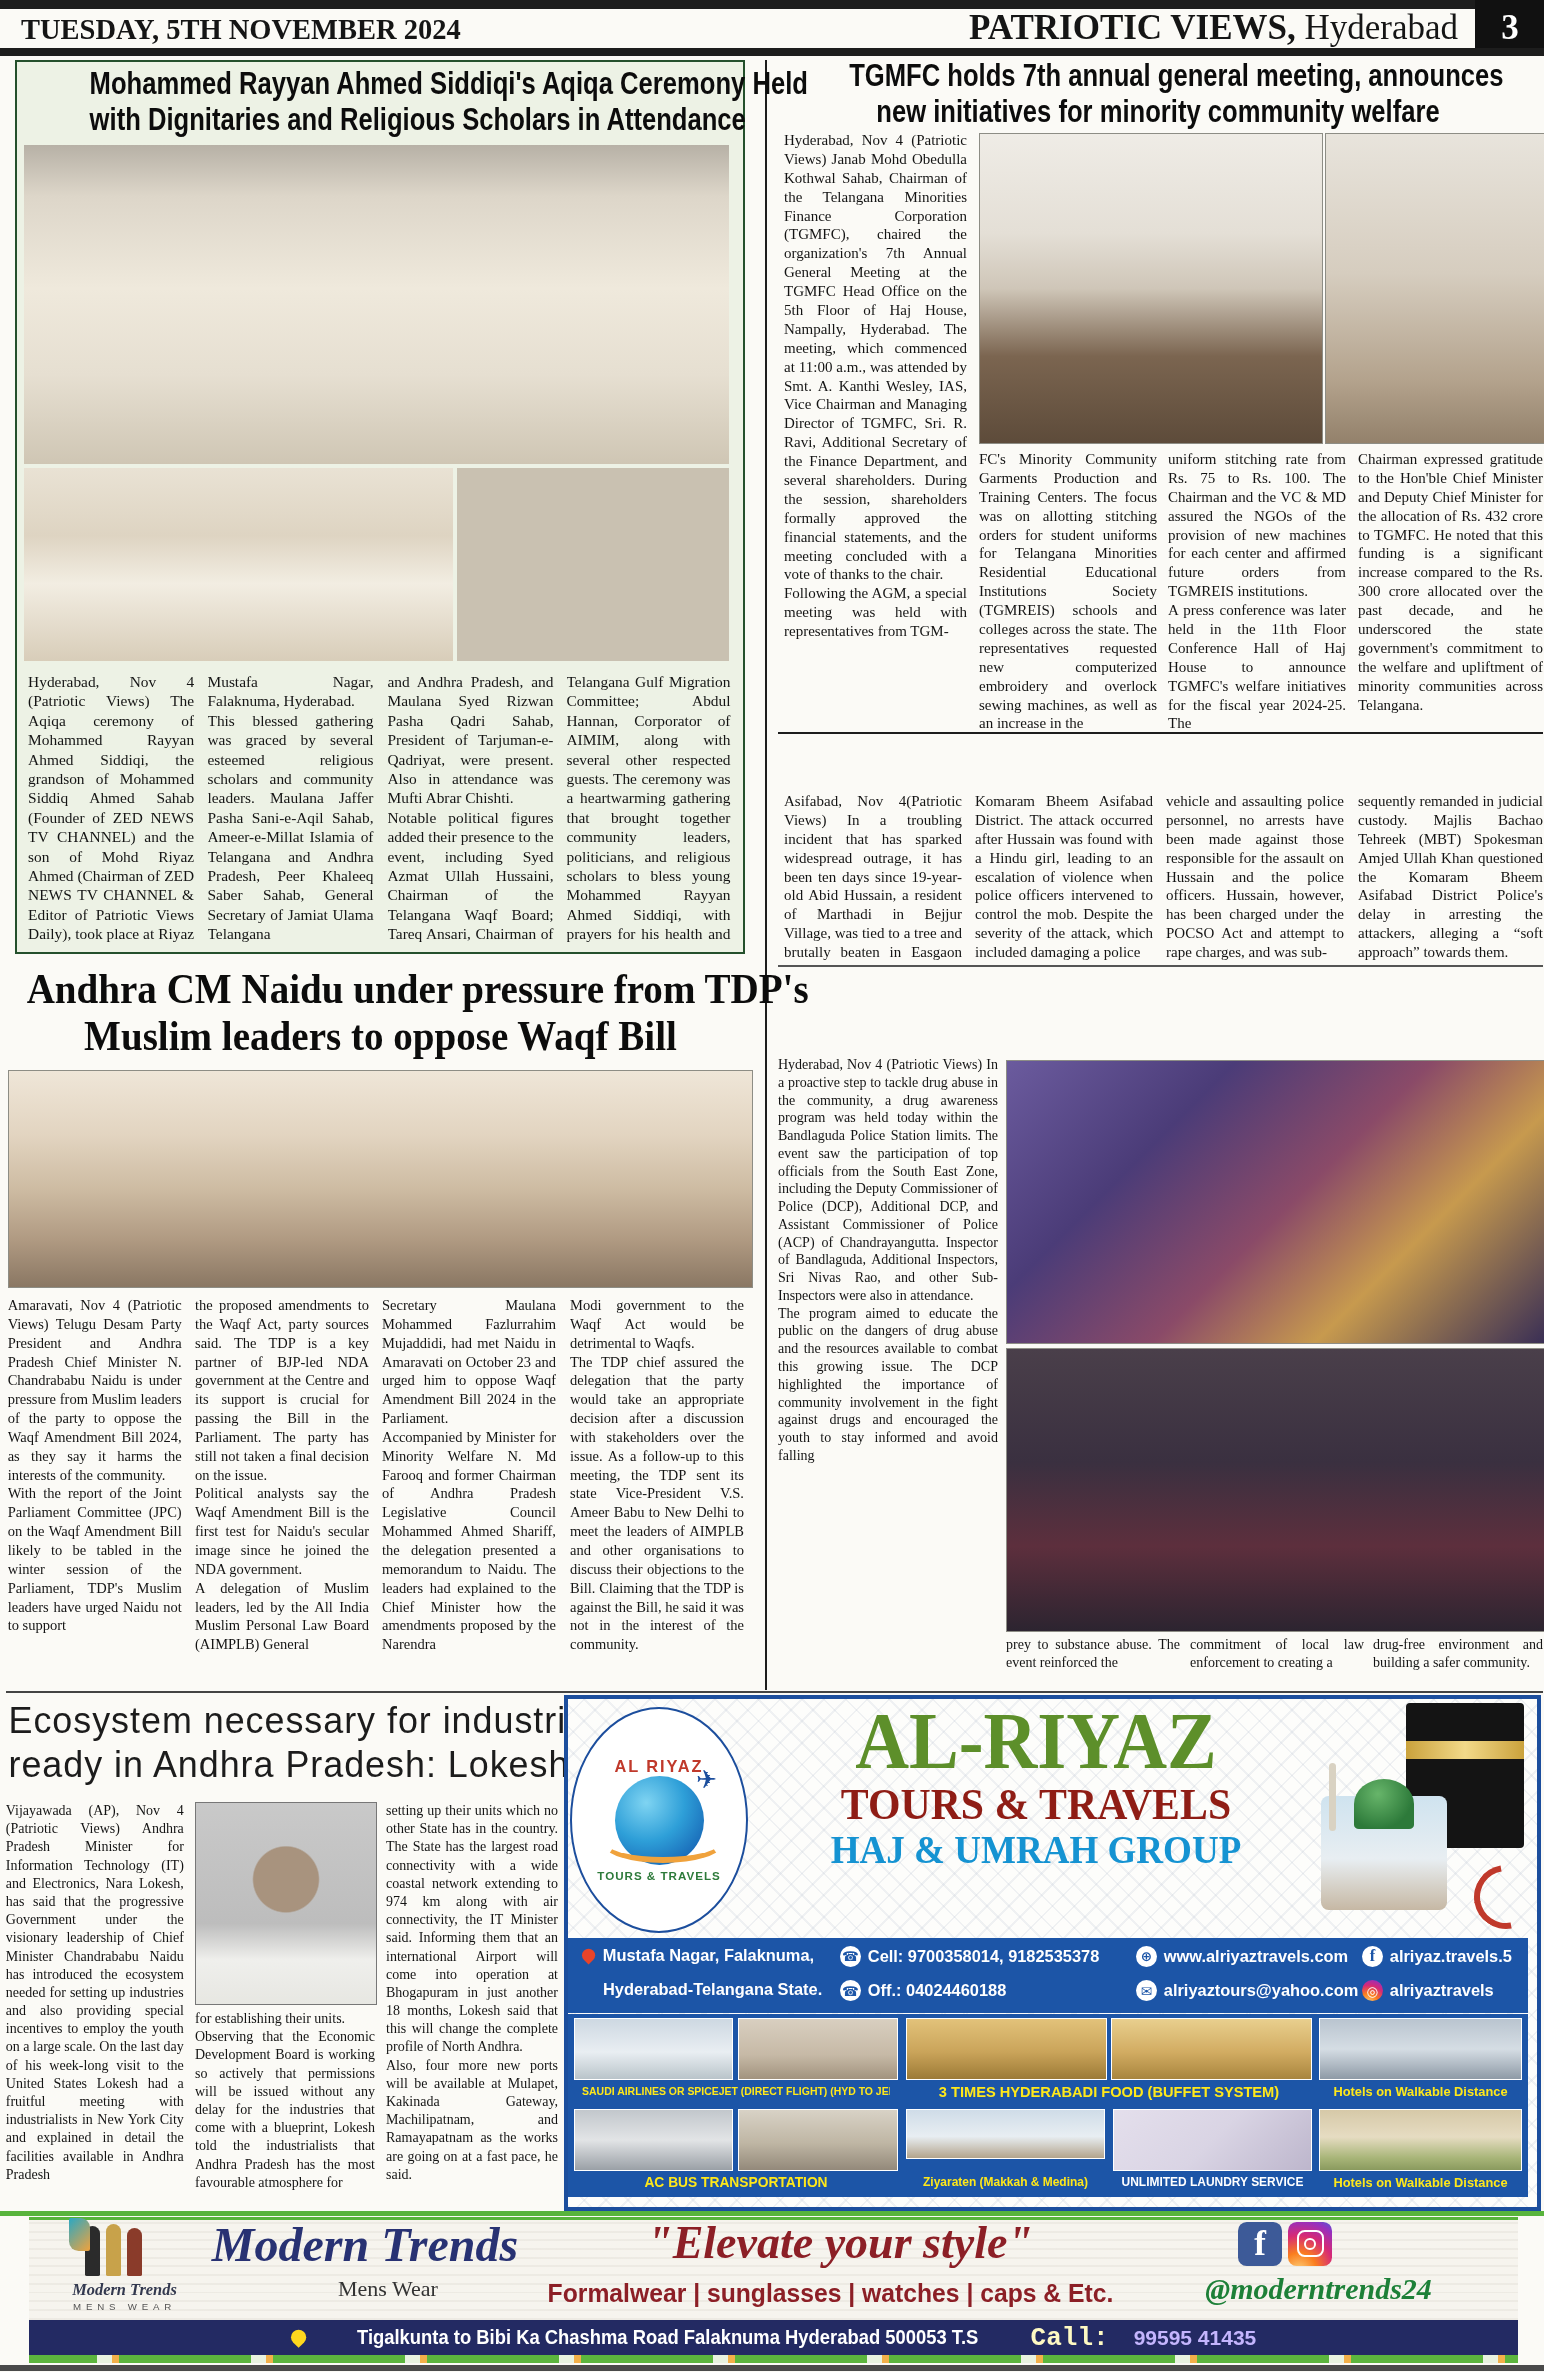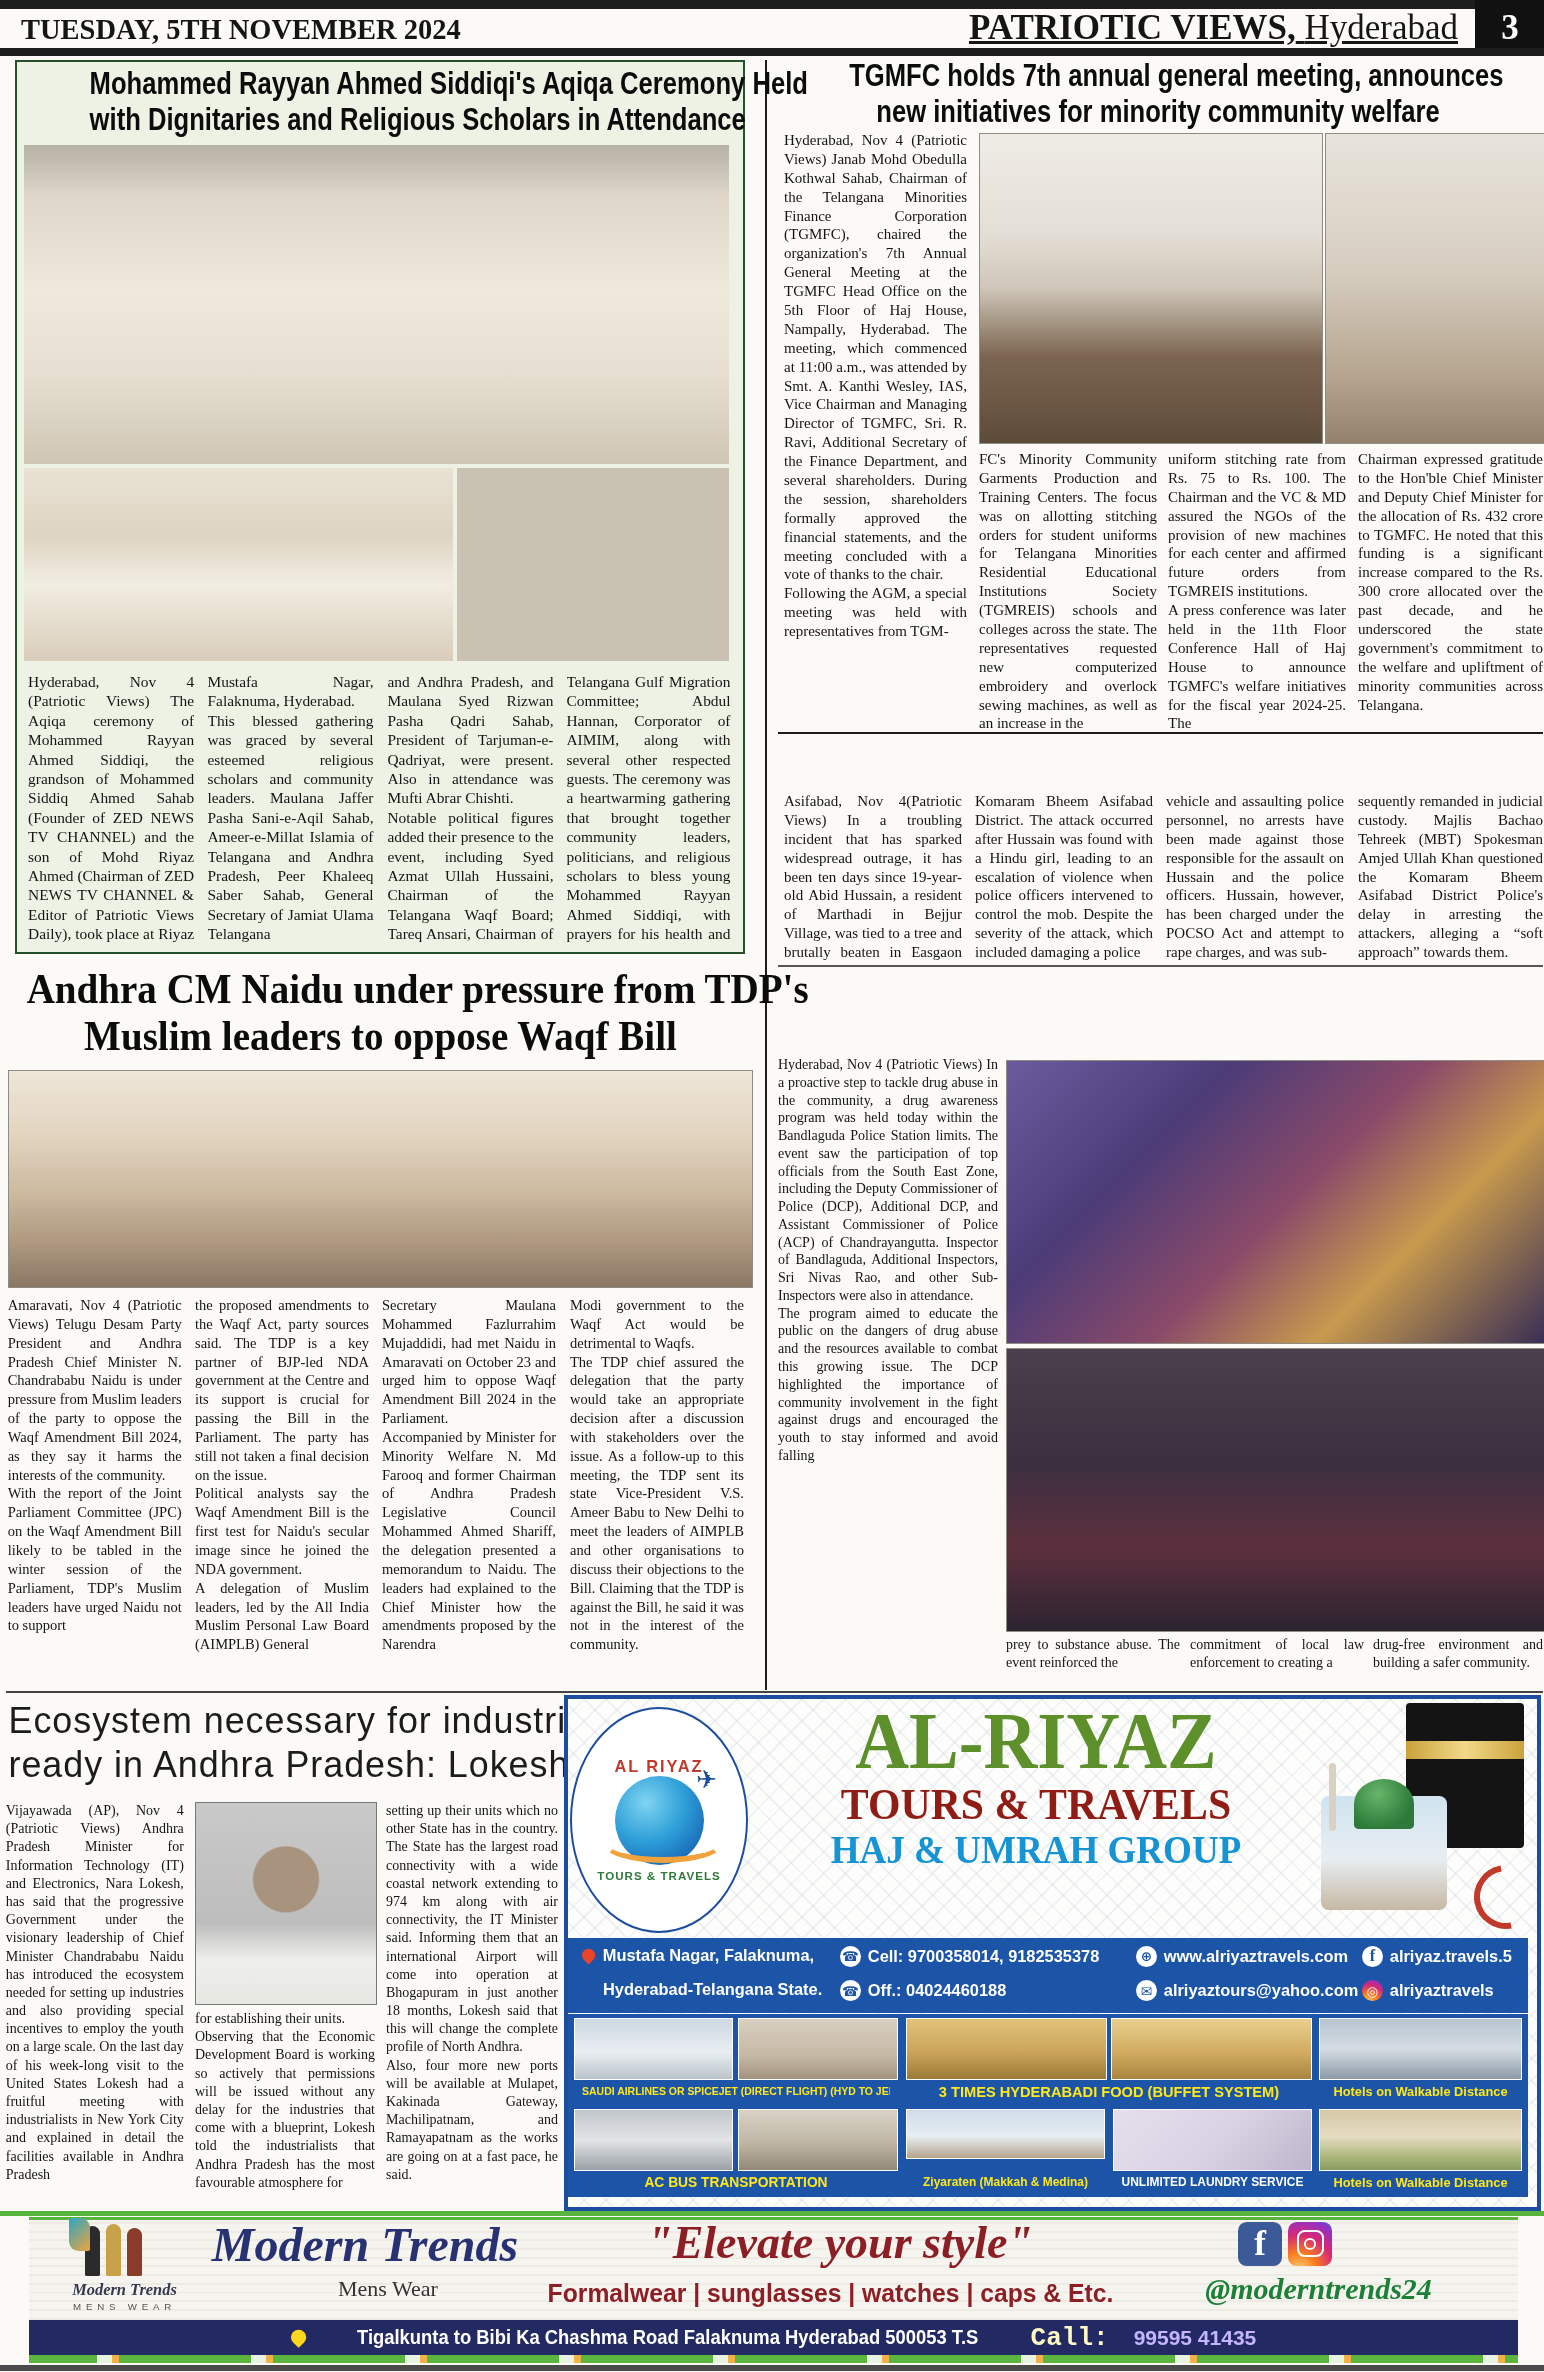--- a/index.html
+++ b/index.html
@@ -69,21 +69,21 @@
   .red-arc{position:absolute;width:52px;height:52px;border:6.8px solid #c0392b;border-radius:50%;
            border-top-color:transparent;border-right-color:transparent;transform:rotate(35deg);}
 </style>
 </head>
 <body>
 
 <div id="page">
 
   <div class="rule" style="left:0;top:0;width:1545px;height:8.7px;"></div>
   <div class="abs" style="left:21px;top:11.6px;font-size:30px;font-weight:600;transform:scaleX(0.95);transform-origin:left;">TUESDAY, 5TH NOVEMBER 2024</div>
-  <div class="abs" style="right:87px;top:7.7px;font-size:35px;white-space:nowrap;text-decoration:underline;">
+  <div class="abs" style="right:87px;top:7.7px;font-size:35px;white-space:nowrap;">
     <span style="font-weight:700;">PATRIOTIC VIEWS,</span>
     <span style="font-weight:400;">Hyderabad</span>
   </div>
   <div class="abs" style="left:1475px;top:0;width:70px;height:55px;background:#111;color:#fff;display:flex;align-items:center;justify-content:center;font-size:35px;font-weight:700;">3</div>
   <div class="rule" style="left:0;top:48px;width:1545px;height:7.7px;"></div>
 
   <div class="rule" style="left:765px;top:60px;width:1.9px;height:1630px;"></div>
 
   <div class="greenbox" style="left:14.5px;top:60px;width:726px;height:890px;">
     <div class="hl-cond abs" style="left:0;top:3.9px;width:100%;font-size:32px;">

